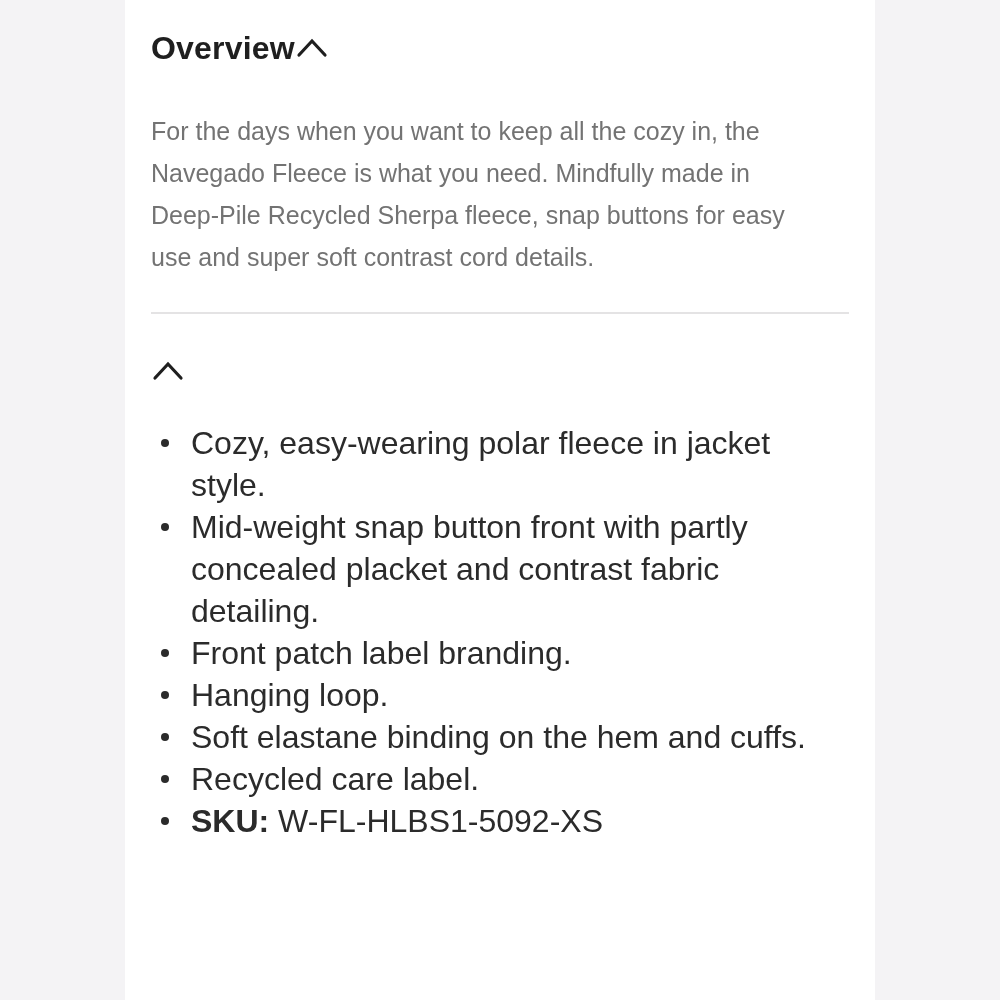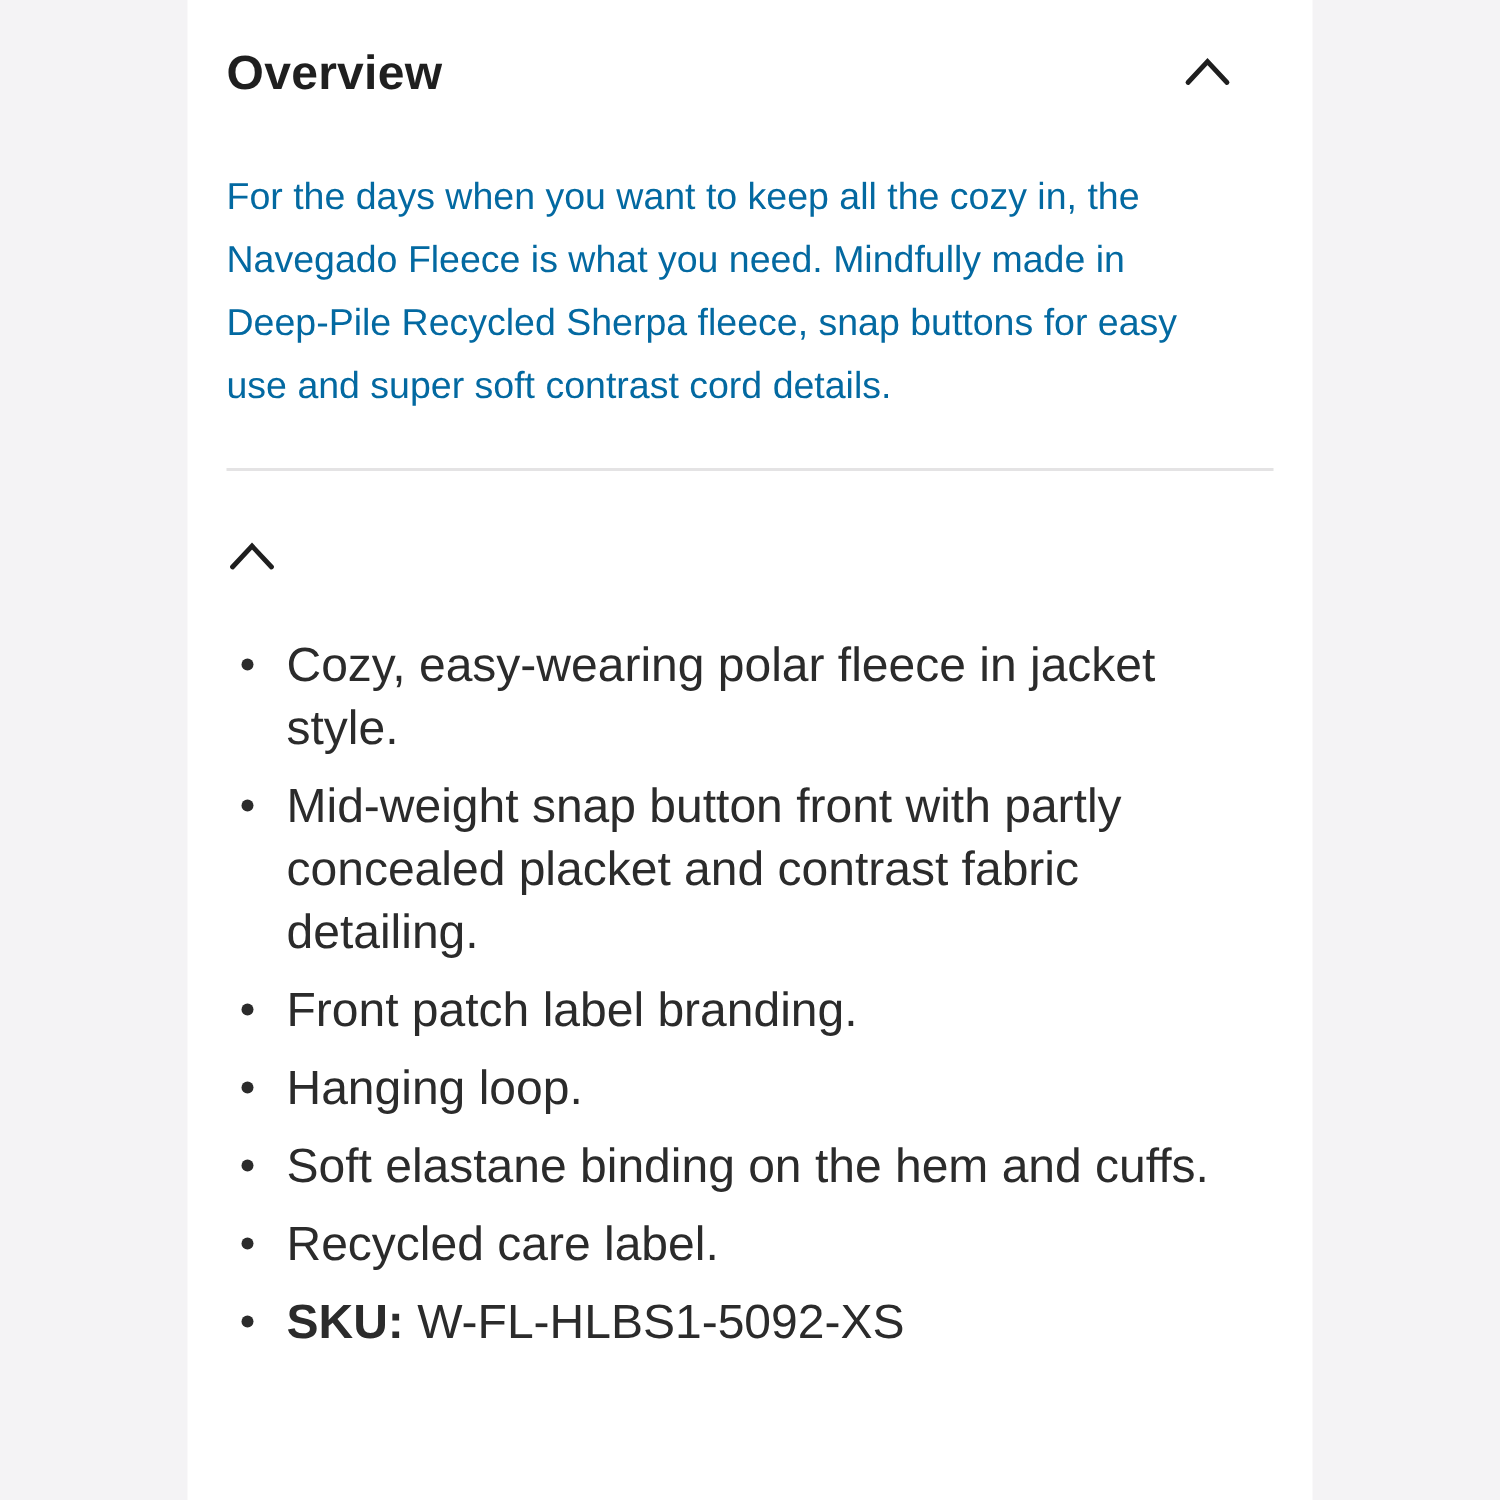--- a/index.html
+++ b/index.html
@@ -19,21 +19,21 @@
   }
   .content {
     width: 750px;
     min-height: 1000px;
     background: #ffffff;
     padding: 28px 26px 20px 26px;
   }
   .accordion-header {
     display: flex;
     align-items: center;
-    justify-content: space-between;
+    justify-content: flex-start;
   }
   .section-title {
     margin: 0;
     font-size: 32px;
     line-height: 40px;
     font-weight: 700;
     letter-spacing: 0.2px;
     color: #1f1f1f;
   }
   .collapse-btn {
@@ -45,41 +45,41 @@
     height: 26px;
     display: flex;
     align-items: center;
   }
   .chevron { display: block; }
   .description {
     margin: 42px 0 0 0;
     max-width: 662px;
     font-size: 25px;
     line-height: 42px;
-    color: #0369a1;
+    color: #737373;
   }
   .divider {
     border: none;
     border-top: 2px solid #e4e3e4;
     margin: 34px 0 44px 0;
   }
   .spec-list {
     list-style: none;
     margin: 38px 0 0 0;
     padding: 0;
     max-width: 660px;
   }
   .spec-item {
     position: relative;
     padding-left: 40px;
     font-size: 32px;
     line-height: 42px;
     color: #2b2b2b;
   }
-  .spec-item + .spec-item { margin-top: 10px; }
+  .spec-item + .spec-item { }
   .spec-item::before {
     content: "";
     position: absolute;
     left: 10px;
     top: 17px;
     width: 8px;
     height: 8px;
     border-radius: 50%;
     background: #2b2b2b;
   }

